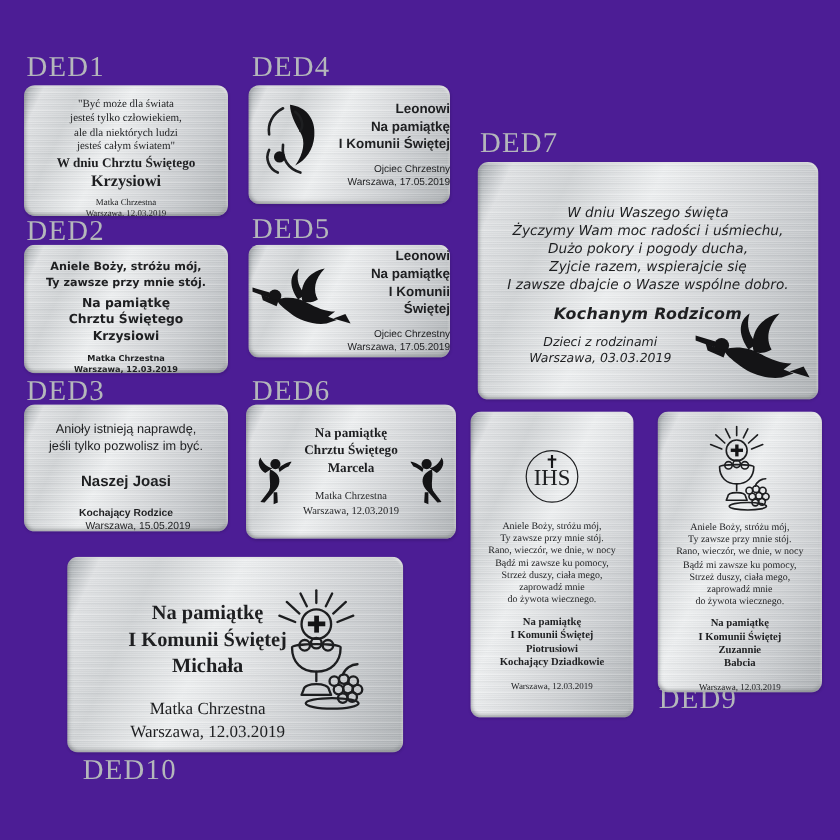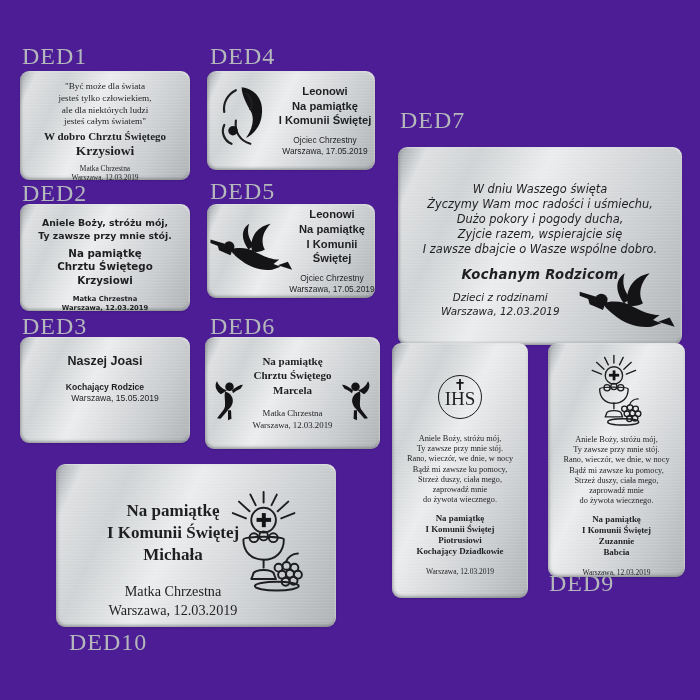--- a/index.html
+++ b/index.html
@@ -44,28 +44,28 @@
 
   
   #ded2 { padding-top:13px; font-family:"DejaVu Sans", sans-serif; }
   #ded2 .v   { font-size:9.3px;  line-height:1.35; font-weight:bold; }
   #ded2 .h   { font-size:10.3px; line-height:1.3; margin-top:5px; }
   #ded2 .sig { font-size:6.8px;  line-height:1.35; margin-top:8px; font-weight:bold; }
 
   
   #ded3 { padding-top:15px; }
   #ded3 .v   { font-size:10.6px; line-height:1.3; }
-  #ded3 .nm  { font-size:12.5px; margin-top:2px; }
+  #ded3 .nm  { font-size:12.5px; margin-top:14px; }
   #ded3 .sig { font-size:8.6px;  line-height:1.3; margin-top:14px; }
   #ded3 .sig2{ font-size:8.6px;padding-left:20px;  }
 
   
   .hcard { display:flex; align-items:center; }
   .hcard .art { flex:0 0 auto; }
-  .hcard .txt { flex:1 1 auto; text-align:center; }
+  .hcard .txt { flex:1 1 auto; text-align:right; }
   #ded4 .h, #ded5 .h { font-size:11.2px; line-height:1.3; }
   #ded4 .sig, #ded5 .sig { font-size:8.4px; line-height:1.3; margin-top:7px; }
 
   
   #ded6 { padding-top:17px; }
   #ded6 .h   { font-size:11px;  line-height:1.3; }
   #ded6 .sig { font-size:8.8px; line-height:1.4; margin-top:10px; }
   #ded6 .cherub-l { position:absolute; left:9px;  top:42px; }
   #ded6 .cherub-r { position:absolute; right:9px; top:42px; transform:scaleX(-1); }
 
@@ -178,37 +178,39 @@
   <div class="lbl" style="left:400px; top:107px;">DED7</div>
   <div class="lbl" style="left:393px; top:570px;">DED8</div>
   <div class="lbl" style="left:549px; top:570px;">DED9</div>
   <div class="lbl" style="left:57px;  top:629px;margin-left:12px;">DED10</div>
 
   <div class="plate serif" id="ded1" style="left:20px;top:71px;width:170px;height:99px;">
     <div class="lines q">"Być może dla świata
 jesteś tylko człowiekiem,
 ale dla niektórych ludzi
 jesteś całym światem"</div>
-    <div class="lines b occ">W dobro Chrztu Świętego</div>
+    <div class="lines b occ">W dniu Chrztu Świętego</div>
     <div class="lines b nm">Krzysiowi</div>
     <div class="lines sig">Matka Chrzestna
 Warszawa, 12.03.2019</div>
   </div>
 
   <div class="plate" id="ded2" style="left:20px;top:204px;width:170px;height:94px;">
     <div class="lines v">Aniele Boży, stróżu mój,
 Ty zawsze przy mnie stój.</div>
     <div class="lines b h">Na pamiątkę
 Chrztu Świętego
 Krzysiowi</div>
     <div class="lines sig">Matka Chrzestna
 Warszawa, 12.03.2019</div>
   </div>
 
   <div class="plate sans" id="ded3" style="left:20px;top:337px;width:170px;height:91px;">
+    <div class="lines v">Anioły istnieją naprawdę,
+jeśli tylko pozwolisz im być.</div>
     <div class="lines b nm">Naszej Joasi</div>
     <div class="lines b sig">Kochający Rodzice</div>
     <div class="lines sig2">Warszawa, 15.05.2019</div>
   </div>
 
   <div class="plate sans hcard" id="ded4" style="left:207px;top:71px;width:168px;height:99px;">
     <svg class="icon art" width="58" height="76" viewBox="0 0 80 105" style="margin-left:10px;">
         <use href="#sym-madonna"></use>
       </svg>
     <div class="txt">
@@ -240,29 +242,29 @@
     <div class="lines sig">Matka Chrzestna
 Warszawa, 12.03.2019</div>
     <svg class="icon cherub-l" width="30" height="43" viewBox="0 0 60 85">
         <use href="#sym-cherub"></use>
       </svg>
     <svg class="icon cherub-r" width="30" height="43" viewBox="0 0 60 85">
         <use href="#sym-cherub"></use>
       </svg>
   </div>
 
-  <div class="plate hand" id="ded7" style="left:398px;top:135px;width:284px;height:163px;margin-top:12px;">
+  <div class="plate hand" id="ded7" style="left:398px;top:135px;width:284px;height:163px;">
     <div class="lines poem">W dniu Waszego święta
 Życzymy Wam moc radości i uśmiechu,
 Dużo pokory i pogody ducha,
 Zyjcie razem, wspierajcie się
 I zawsze dbajcie o Wasze wspólne dobro.</div>
     <div class="lines b ded">Kochanym Rodzicom</div>
     <div class="lines sig">Dzieci z rodzinami
-Warszawa, 12.03.2019</div>
+Warszawa, 03.03.2019</div>
     <svg class="icon angel" width="100" height="68" viewBox="0 0 120 80">
         <use href="#sym-angel"></use>
       </svg>
   </div>
 
   <div class="plate serif" id="ded8" style="left:392px;top:343px;width:136px;height:223px;">
     <div class="ihs">
       <svg class="icon cr" width="9" height="11" viewBox="0 0 10 12">
           <use href="#sym-cross"></use>
         </svg>

